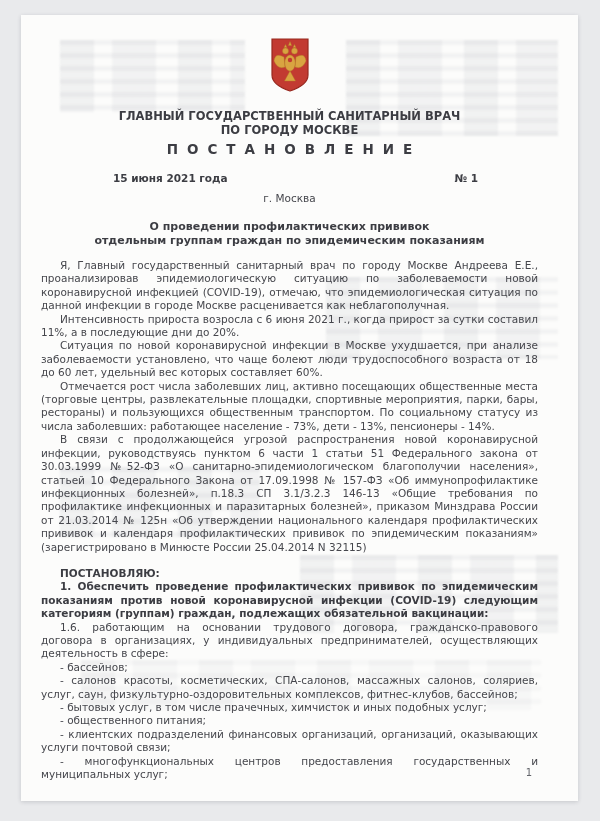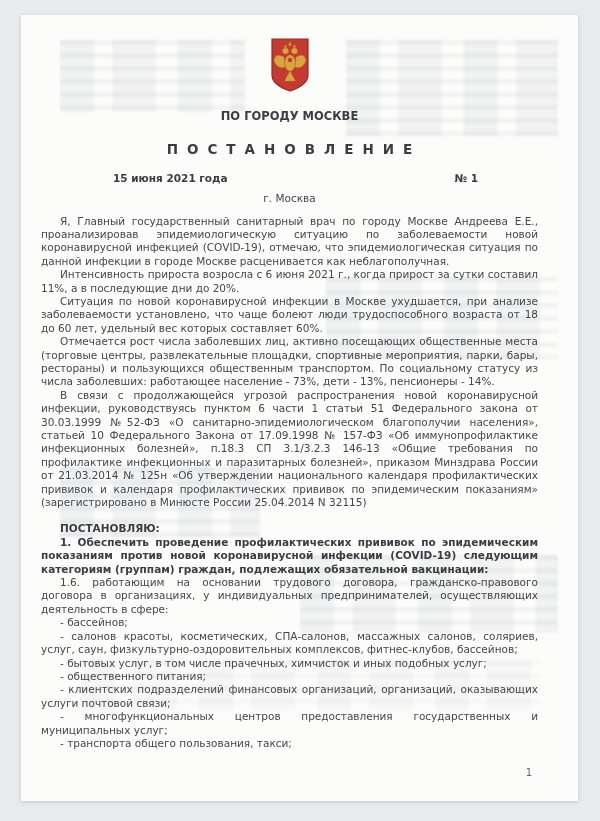--- a/index.html
+++ b/index.html
@@ -48,21 +48,21 @@
   }
   .org-name {
     margin-top: 18px;
     text-align: center;
     font-weight: bold;
     font-size: 11.5px;
     line-height: 13.5px;
     color: #3c3d43;
   }
   .doc-type {
-    margin-top: 17px;
+    margin-top: 4px;
     text-align: center;
     font-weight: bold;
     font-size: 13.5px;
     color: #3c3d43;
     letter-spacing: 9px;
     padding-left: 9px; 
     white-space: nowrap;
   }
   .date-row {
     margin-top: 15px;
@@ -138,50 +138,54 @@
         <circle cx="23.5" cy="13" r="3"></circle>
         <path d="M13 9.5 L14.5 6.5 L16 9.5 Z"></path>
         <path d="M22 9.5 L23.5 6.5 L25 9.5 Z"></path>
         <path d="M17.4 7.5 L19 3.5 L20.6 7.5 Z"></path>
         <path d="M19 33 L13.5 43 H24.5 Z"></path>
         <circle cx="19" cy="22" r="2.2" fill="#c23a31" stroke="none"></circle>
       </g>
     </svg>
 
     <div class="org-name">
+      <div>ГЛАВНЫЙ ГОСУДАРСТВЕННЫЙ САНИТАРНЫЙ ВРАЧ</div>
       <div>ПО ГОРОДУ МОСКВЕ</div>
     </div>
 
     <div class="doc-type">ПОСТАНОВЛЕНИЕ</div>
 
     <div class="date-row">
       <span>15 июня 2021 года</span>
       <span>№ 1</span>
     </div>
 
     <div class="city">г. Москва</div>
 
+    <div class="doc-title">
+      <div>О проведении профилактических прививок</div>
+      <div>отдельным группам граждан по эпидемическим показаниям</div>
+    </div>
 
     <div class="body-text">
       <p>Я, Главный государственный санитарный врач по городу Москве Андреева Е.Е., проанализировав эпидемиологическую ситуацию по заболеваемости новой коронавирусной инфекцией (COVID-19), отмечаю, что эпидемиологическая ситуация по данной инфекции в городе Москве расценивается как неблагополучная.</p>
       <p>Интенсивность прироста возросла с 6 июня 2021 г., когда прирост за сутки составил 11%, а в последующие дни до 20%.</p>
       <p>Ситуация по новой коронавирусной инфекции в Москве ухудшается, при анализе заболеваемости установлено, что чаще болеют люди трудоспособного возраста от 18 до 60 лет, удельный вес которых составляет 60%.</p>
       <p>Отмечается рост числа заболевших лиц, активно посещающих общественные места (торговые центры, развлекательные площадки, спортивные мероприятия, парки, бары, рестораны) и пользующихся общественным транспортом. По социальному статусу из числа заболевших: работающее население - 73%,  дети - 13%, пенсионеры - 14%.</p>
       <p>В связи с продолжающейся угрозой распространения новой коронавирусной инфекции, руководствуясь пунктом 6 части 1 статьи 51 Федерального закона от 30.03.1999 №52-ФЗ «О санитарно-эпидемиологическом благополучии населения», статьей 10 Федерального Закона от 17.09.1998 № 157-ФЗ «Об иммунопрофилактике инфекционных болезней», п.18.3 СП 3.1/3.2.3 146-13 «Общие требования по профилактике инфекционных и паразитарных болезней», приказом Минздрава России от 21.03.2014 № 125н «Об утверждении национального календаря профилактических прививок и календаря профилактических прививок по эпидемическим показаниям» (зарегистрировано в Минюсте России 25.04.2014 N 32115)</p>
 
       <p class="bold gap-above">ПОСТАНОВЛЯЮ:</p>
       <p class="bold">1. Обеспечить проведение профилактических прививок по эпидемическим показаниям против новой коронавирусной инфекции (COVID-19) следующим категориям (группам) граждан, подлежащих обязательной вакцинации:</p>
       <p>1.6. работающим на основании трудового договора, гражданско-правового договора в организациях, у индивидуальных предпринимателей, осуществляющих деятельность в сфере:</p>
 
       <p>- бассейнов;</p>
       <p>- салонов красоты, косметических, СПА-салонов, массажных салонов, соляриев, услуг, саун, физкультурно-оздоровительных комплексов, фитнес-клубов, бассейнов;</p>
       <p>- бытовых услуг, в том числе прачечных, химчисток и иных подобных услуг;</p>
       <p>- общественного питания;</p>
       <p>- клиентских подразделений финансовых организаций, организаций, оказывающих услуги почтовой связи;</p>
       <p>- многофункциональных центров предоставления государственных и муниципальных услуг;</p>
-      <p>- транспорта общего пользования, такси;</p>
 
     </div>
 
   </div>
 
   <div class="page-number">1</div>
 </div>
 
 </body></html>

